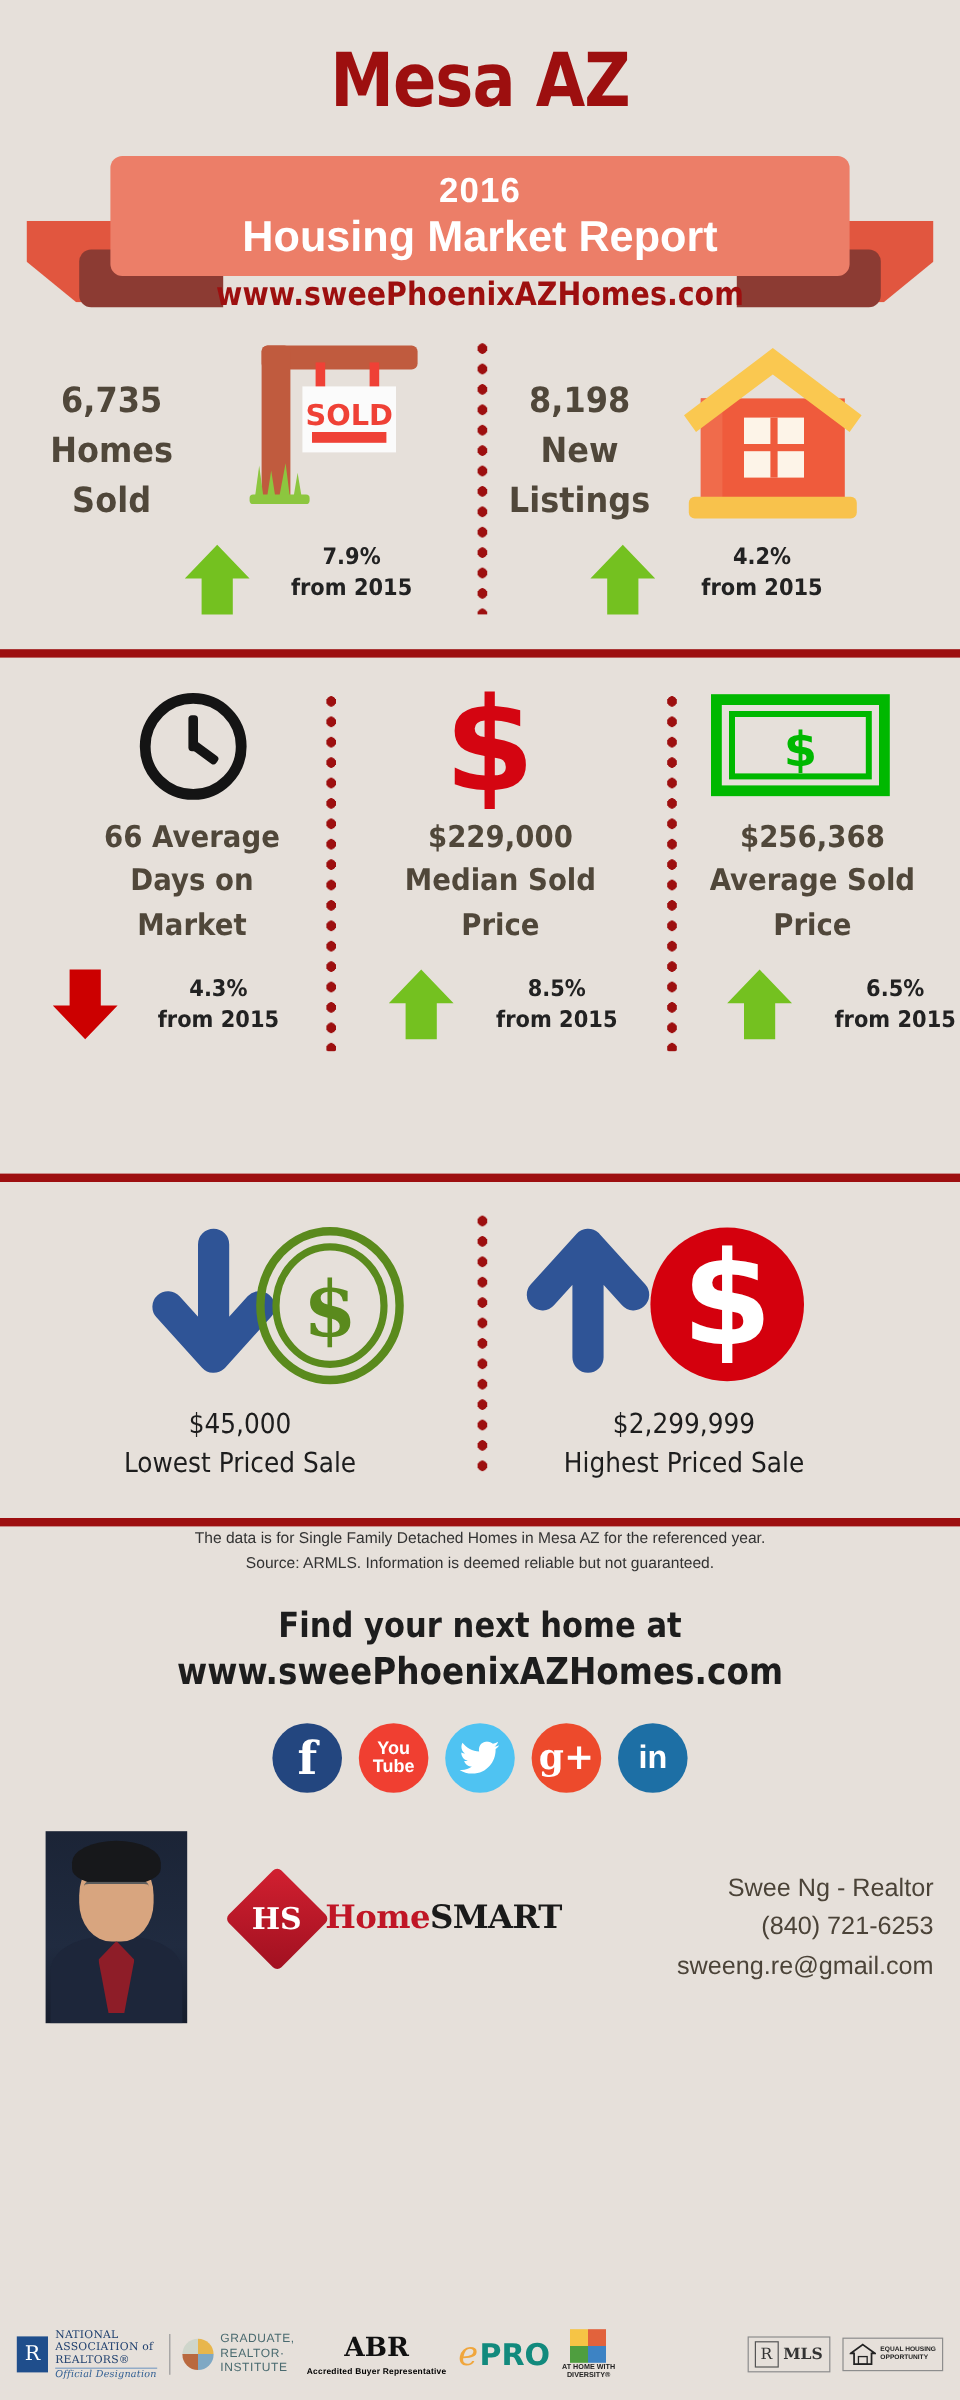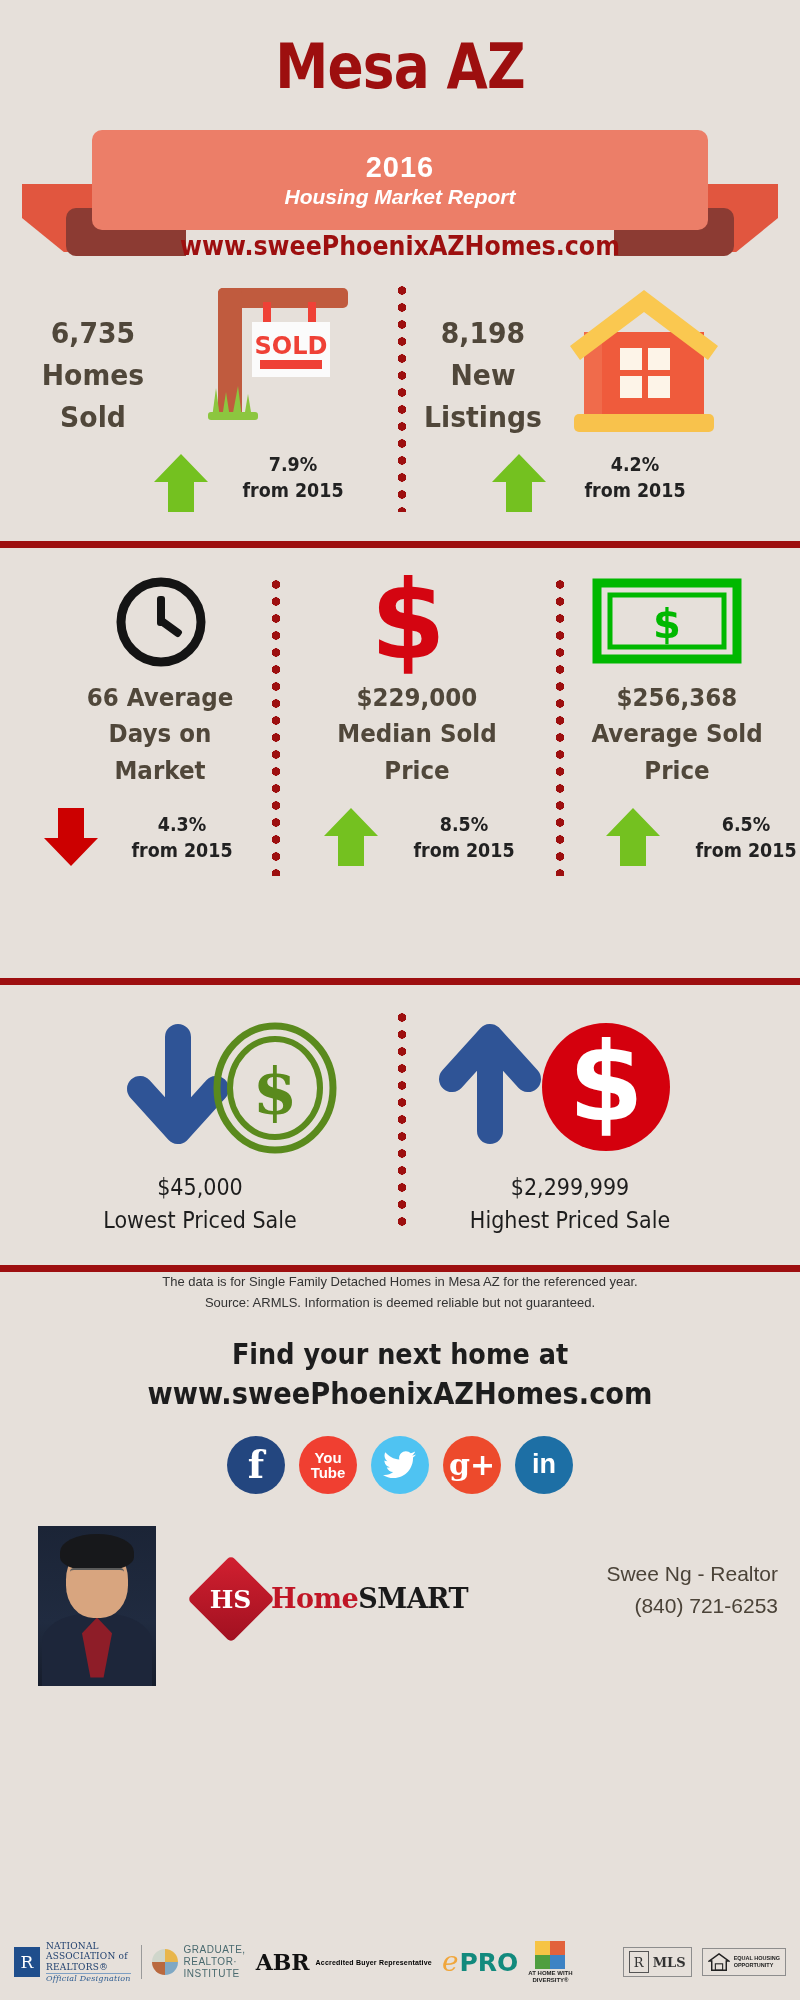--- a/index.html
+++ b/index.html
@@ -44,21 +44,21 @@
     position: absolute; top: 84px; right: 66px; width: 120px; height: 48px;
     background: #8c3b33; border-radius: 0 10px 10px 0;
   }
   .ribbon-main {
     position: absolute; top: 6px; left: 92px; width: 616px; height: 100px;
     background: #ec7e68; border-radius: 10px;
     display: flex; flex-direction: column; align-items: center; justify-content: center;
     color: #ffffff; z-index: 3;
   }
   .ribbon-year { font-size: 29px; font-weight: bold; letter-spacing: 1px; line-height: 1.15; }
-  .ribbon-sub  { font-size: 21px; font-weight: bold; letter-spacing: 0px; line-height: 1.15; font-style: italic; }
+  .ribbon-sub  { font-size: 36px; font-weight: bold; letter-spacing: 0px; line-height: 1.15; }
   .ribbon-url {
     position: absolute; top: 106px; left: 0; width: 800px;
     text-align: center; z-index: 4;
     font-family: "DejaVu Sans", sans-serif;
     font-weight: bold; font-size: 27px; color: #9d0f0f;
     transform: scaleX(0.88);
   }
 
   
   .hrule { width: 800px; height: 7px; background: #9d0f0f; }
@@ -436,20 +436,21 @@
         <span class="hsmart-glyph">HS</span>
       </div>
       <div class="hsmart-word">
         <span class="hs-home">Home</span><span class="hs-smart">SMART</span>
       </div>
     </div>
 
     <div class="contact">
       <div>Swee Ng - Realtor</div>
       <div>(840) 721-6253</div>
+      <div>sweeng.re@gmail.com</div>
     </div>
   </div>
 
   <div class="logobar">
 
     <div class="lg">
       <div class="lg-nar-box">
         <span>R</span>
       </div>
       <div class="lg-nar-txt">
@@ -464,21 +465,21 @@
 
     <div class="lg">
       <div class="lg-pin"></div>
       <div class="lg-gri-txt">
         <div>GRADUATE,</div>
         <div>REALTOR·</div>
         <div>INSTITUTE</div>
       </div>
     </div>
 
-    <div class="lg" style="">
+    <div class="lg" style="flex-direction:column;">
       <div class="lg-abr">ABR</div>
       <div class="lg-abr-sub">Accredited Buyer Representative</div>
     </div>
 
     <div class="lg-epro">
       <span class="lg-e">e</span>
       <span class="lg-pro">PRO</span>
     </div>
 
     <div class="lg-div-house">

